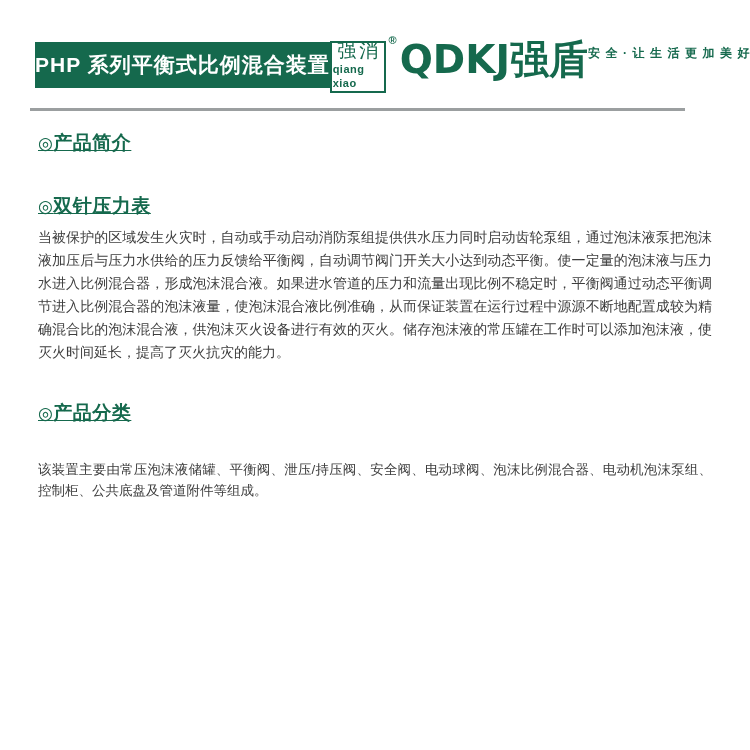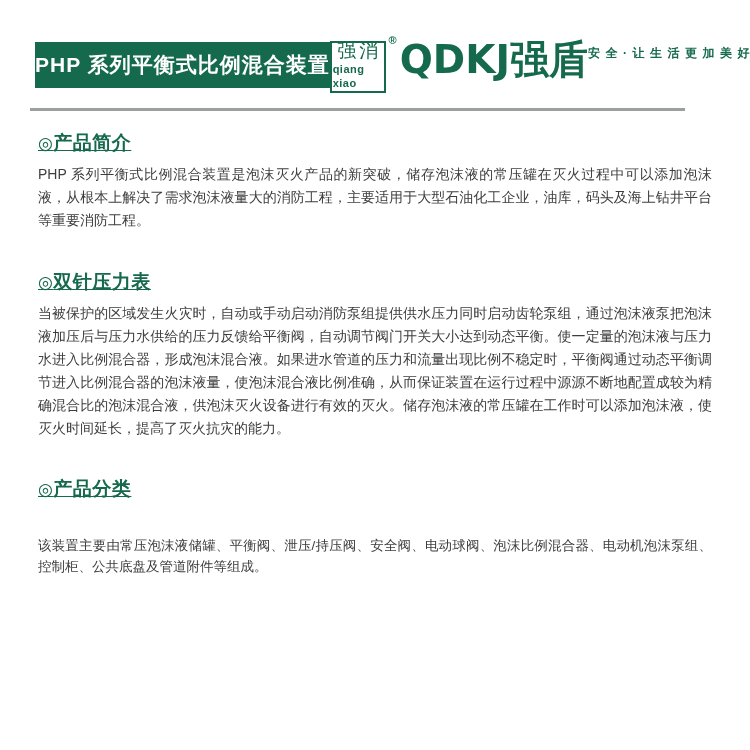--- a/index.html
+++ b/index.html
@@ -118,21 +118,20 @@
       </div>
     </div>
   </header>
 
   <div class="divider"></div>
 
   <main class="content">
 
     <section class="section-intro">
       <h2 class="sec-heading"><span class="ring">◎</span><span>产品简介</span></h2>
-      <p class="body-text">PHP 系列平衡式比例混合装置是泡沫灭火产品的新突破，储存泡沫液的常压罐在灭火过程中可以添加泡沫液，从根本上解决了需求泡沫液量大的消防工程，主要适用于大型石油化工企业，油库，码头及海上钻井平台等重要消防工程。</p>
     </section>
 
     <section class="section-principle">
       <h2 class="sec-heading"><span class="ring">◎</span><span>双针压力表</span></h2>
       <p class="body-text">当被保护的区域发生火灾时，自动或手动启动消防泵组提供供水压力同时启动齿轮泵组，通过泡沫液泵把泡沫液加压后与压力水供给的压力反馈给平衡阀，自动调节阀门开关大小达到动态平衡。使一定量的泡沫液与压力水进入比例混合器，形成泡沫混合液。如果进水管道的压力和流量出现比例不稳定时，平衡阀通过动态平衡调节进入比例混合器的泡沫液量，使泡沫混合液比例准确，从而保证装置在运行过程中源源不断地配置成较为精确混合比的泡沫混合液，供泡沫灭火设备进行有效的灭火。储存泡沫液的常压罐在工作时可以添加泡沫液，使灭火时间延长，提高了灭火抗灾的能力。</p>
     </section>
 
     <section class="section-classify">
       <h2 class="sec-heading"><span class="ring">◎</span><span>产品分类</span></h2>
 

